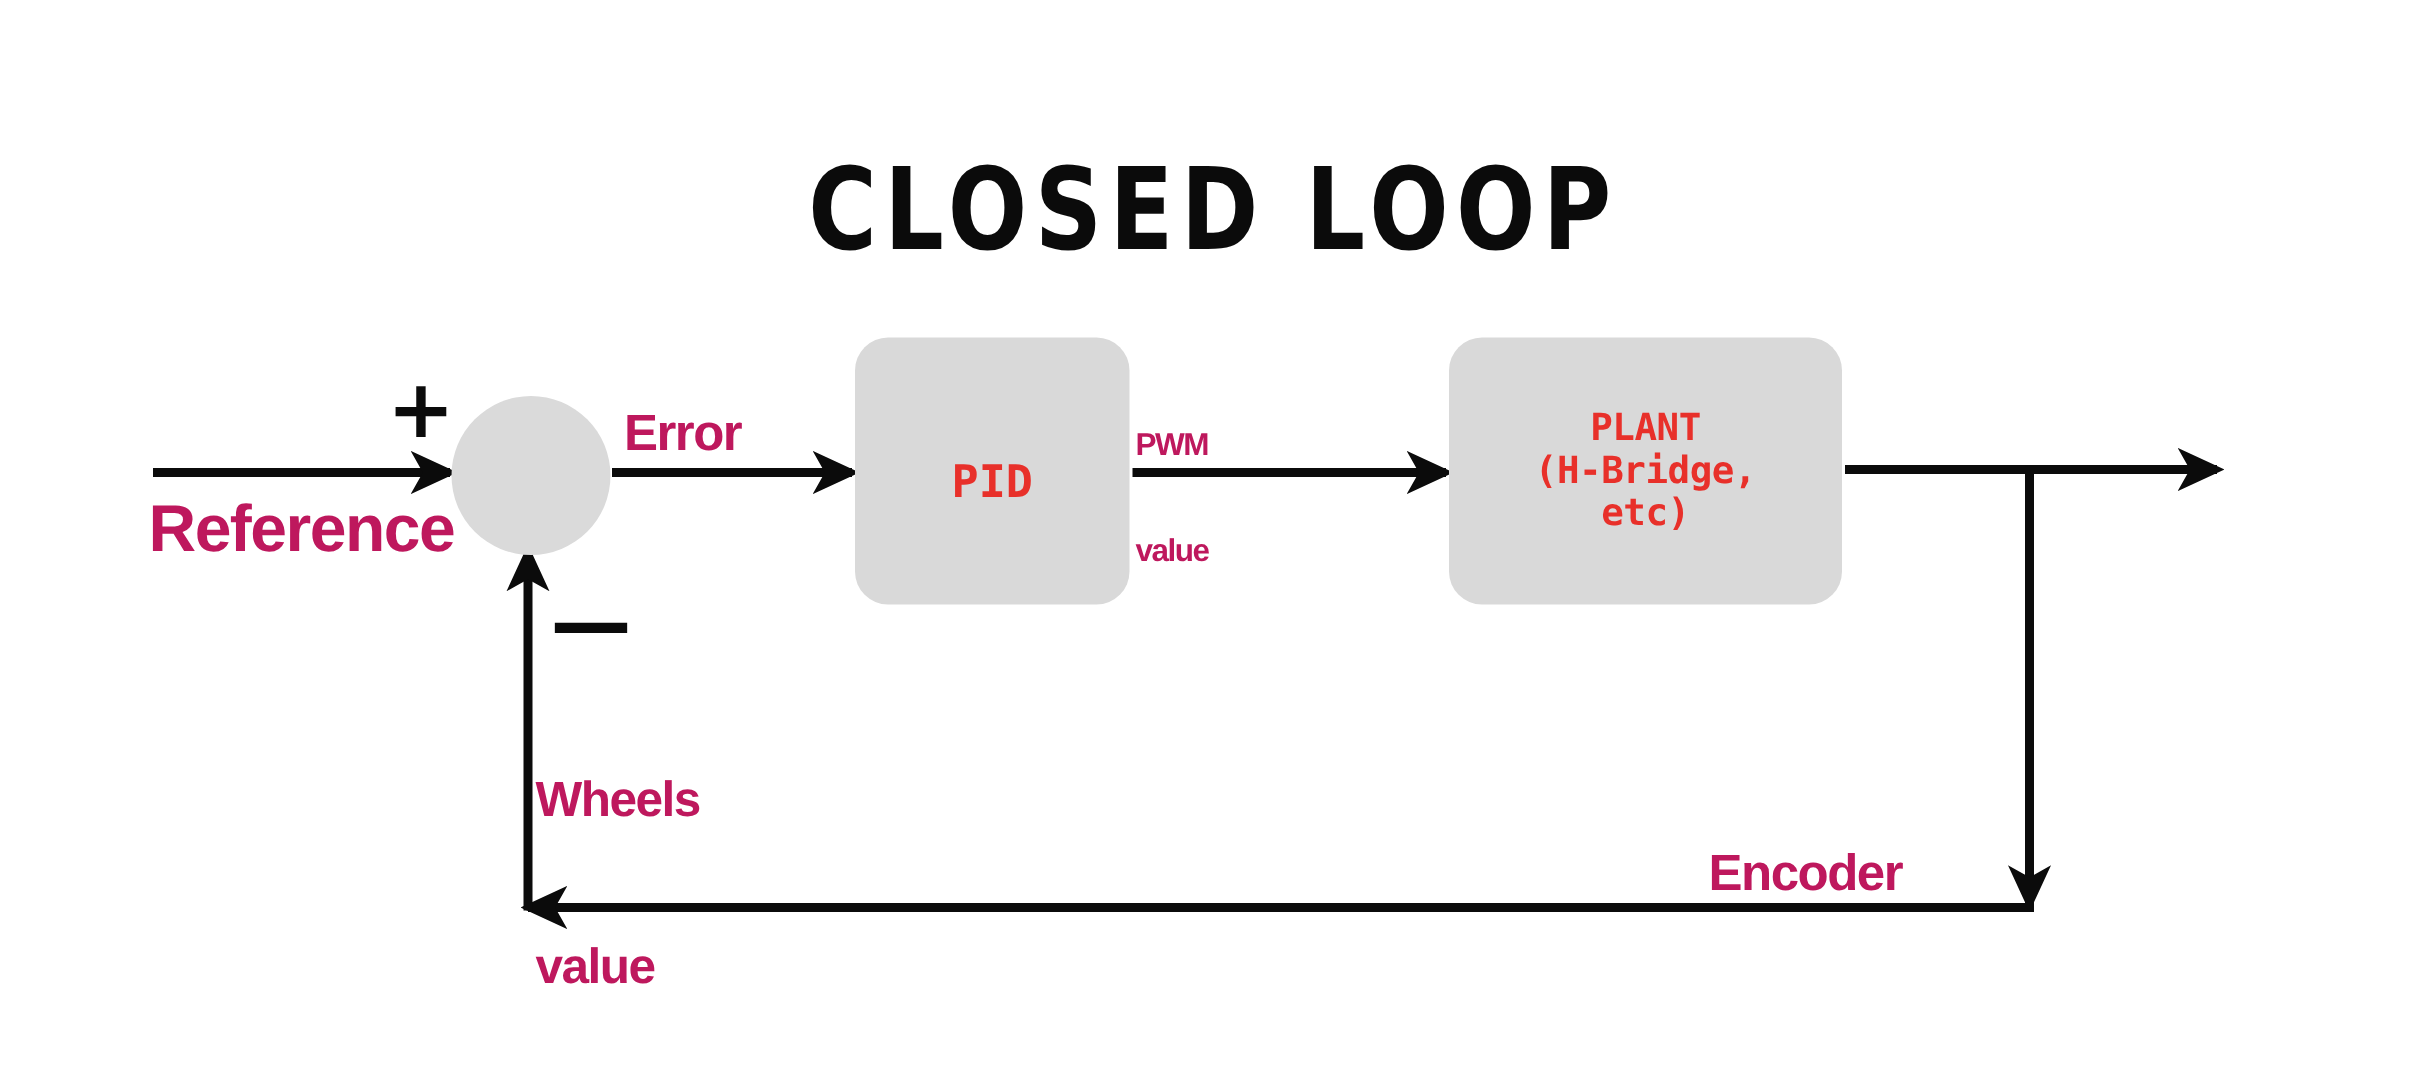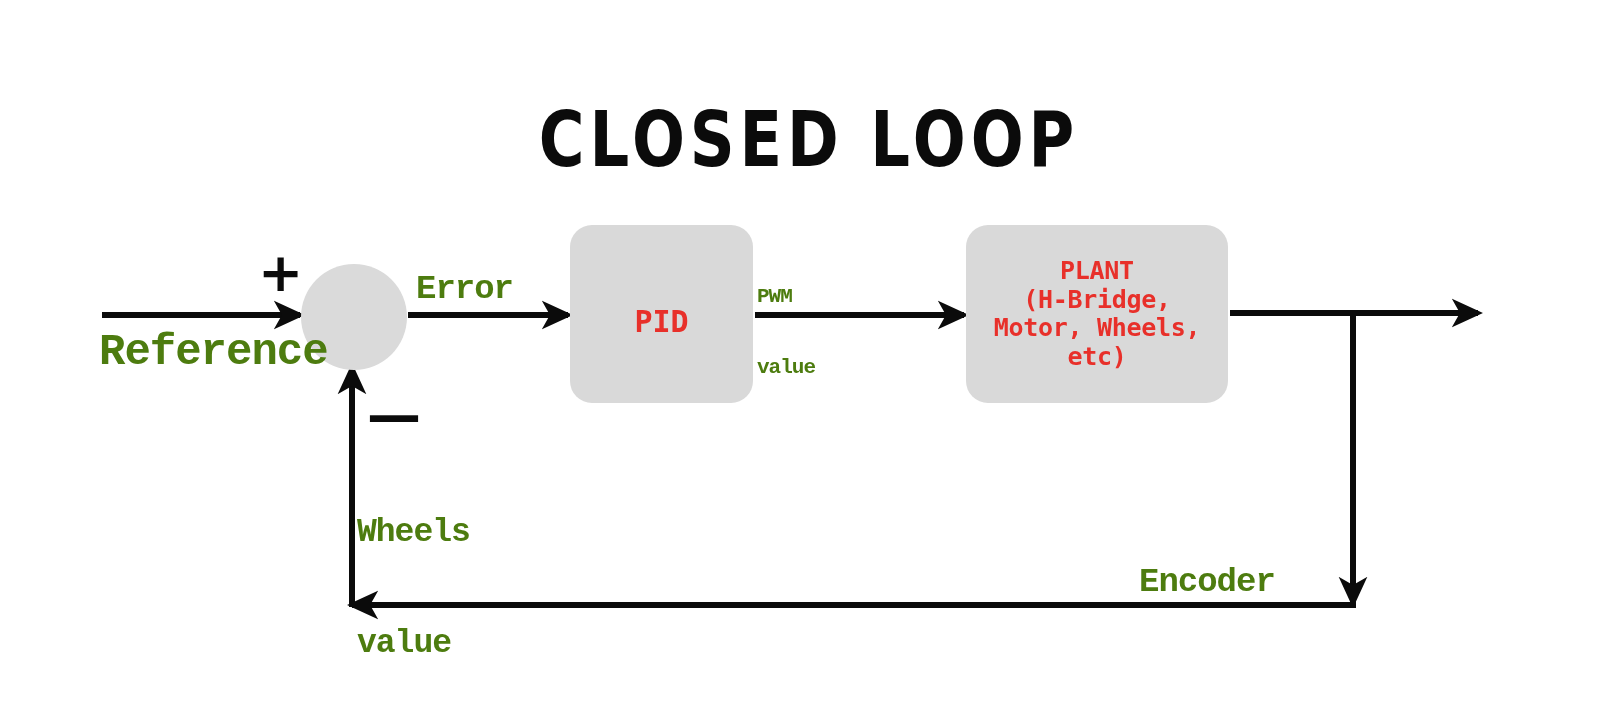--- a/index.html
+++ b/index.html
@@ -77,22 +77,22 @@
   #plant-block {
     left: 966px;
     top: 225px;
     width: 262px;
     height: 178px;
   }
   #plant-block .pline { font-size: 25px; letter-spacing: -0.3px; }
 
   .label {
     position: absolute;
-    color: #4d7c0f;
-    font-family: Liberation Mono, monospace;
+    color: #be185d;
+    font-family: Liberation Sans, sans-serif;
     font-weight: bold;
     white-space: pre;
     line-height: 1.12;
   }
   #label-reference { left: 99px;  top: 328px; font-size: 44px; letter-spacing: -1px; }
   #label-error     { left: 416px; top: 270px; font-size: 34px; letter-spacing: -1px; }
   #label-pwm       { left: 757px; top: 238px; font-size: 21px; letter-spacing: -1px; text-align: left; }
   #label-actual    { left: 357px; top: 441px; font-size: 33px; letter-spacing: -1px; text-align: left; }
   #label-encoder   { left: 1139px; top: 563px; font-size: 34px; letter-spacing: -1px; }
 
@@ -141,21 +141,20 @@
   <div class="sign" id="sign-plus">+</div>
   <div class="sign" id="sign-minus">—</div>
 
   <div class="block" id="controller-block">
     <div class="line-2">PID</div>
   </div>
 
   <div class="block" id="plant-block">
     <div class="pline">PLANT</div>
     <div class="pline">(H-Bridge,</div>
-    <div class="pline">Motor, Wheels,</div>
     <div class="pline">etc)</div>
   </div>
 
   <div class="label" id="label-reference">Reference</div>
 
   <div class="label" id="label-error">Error</div>
 
   <div class="label" id="label-pwm">
     <div>PWM</div>
     <div>value</div>

